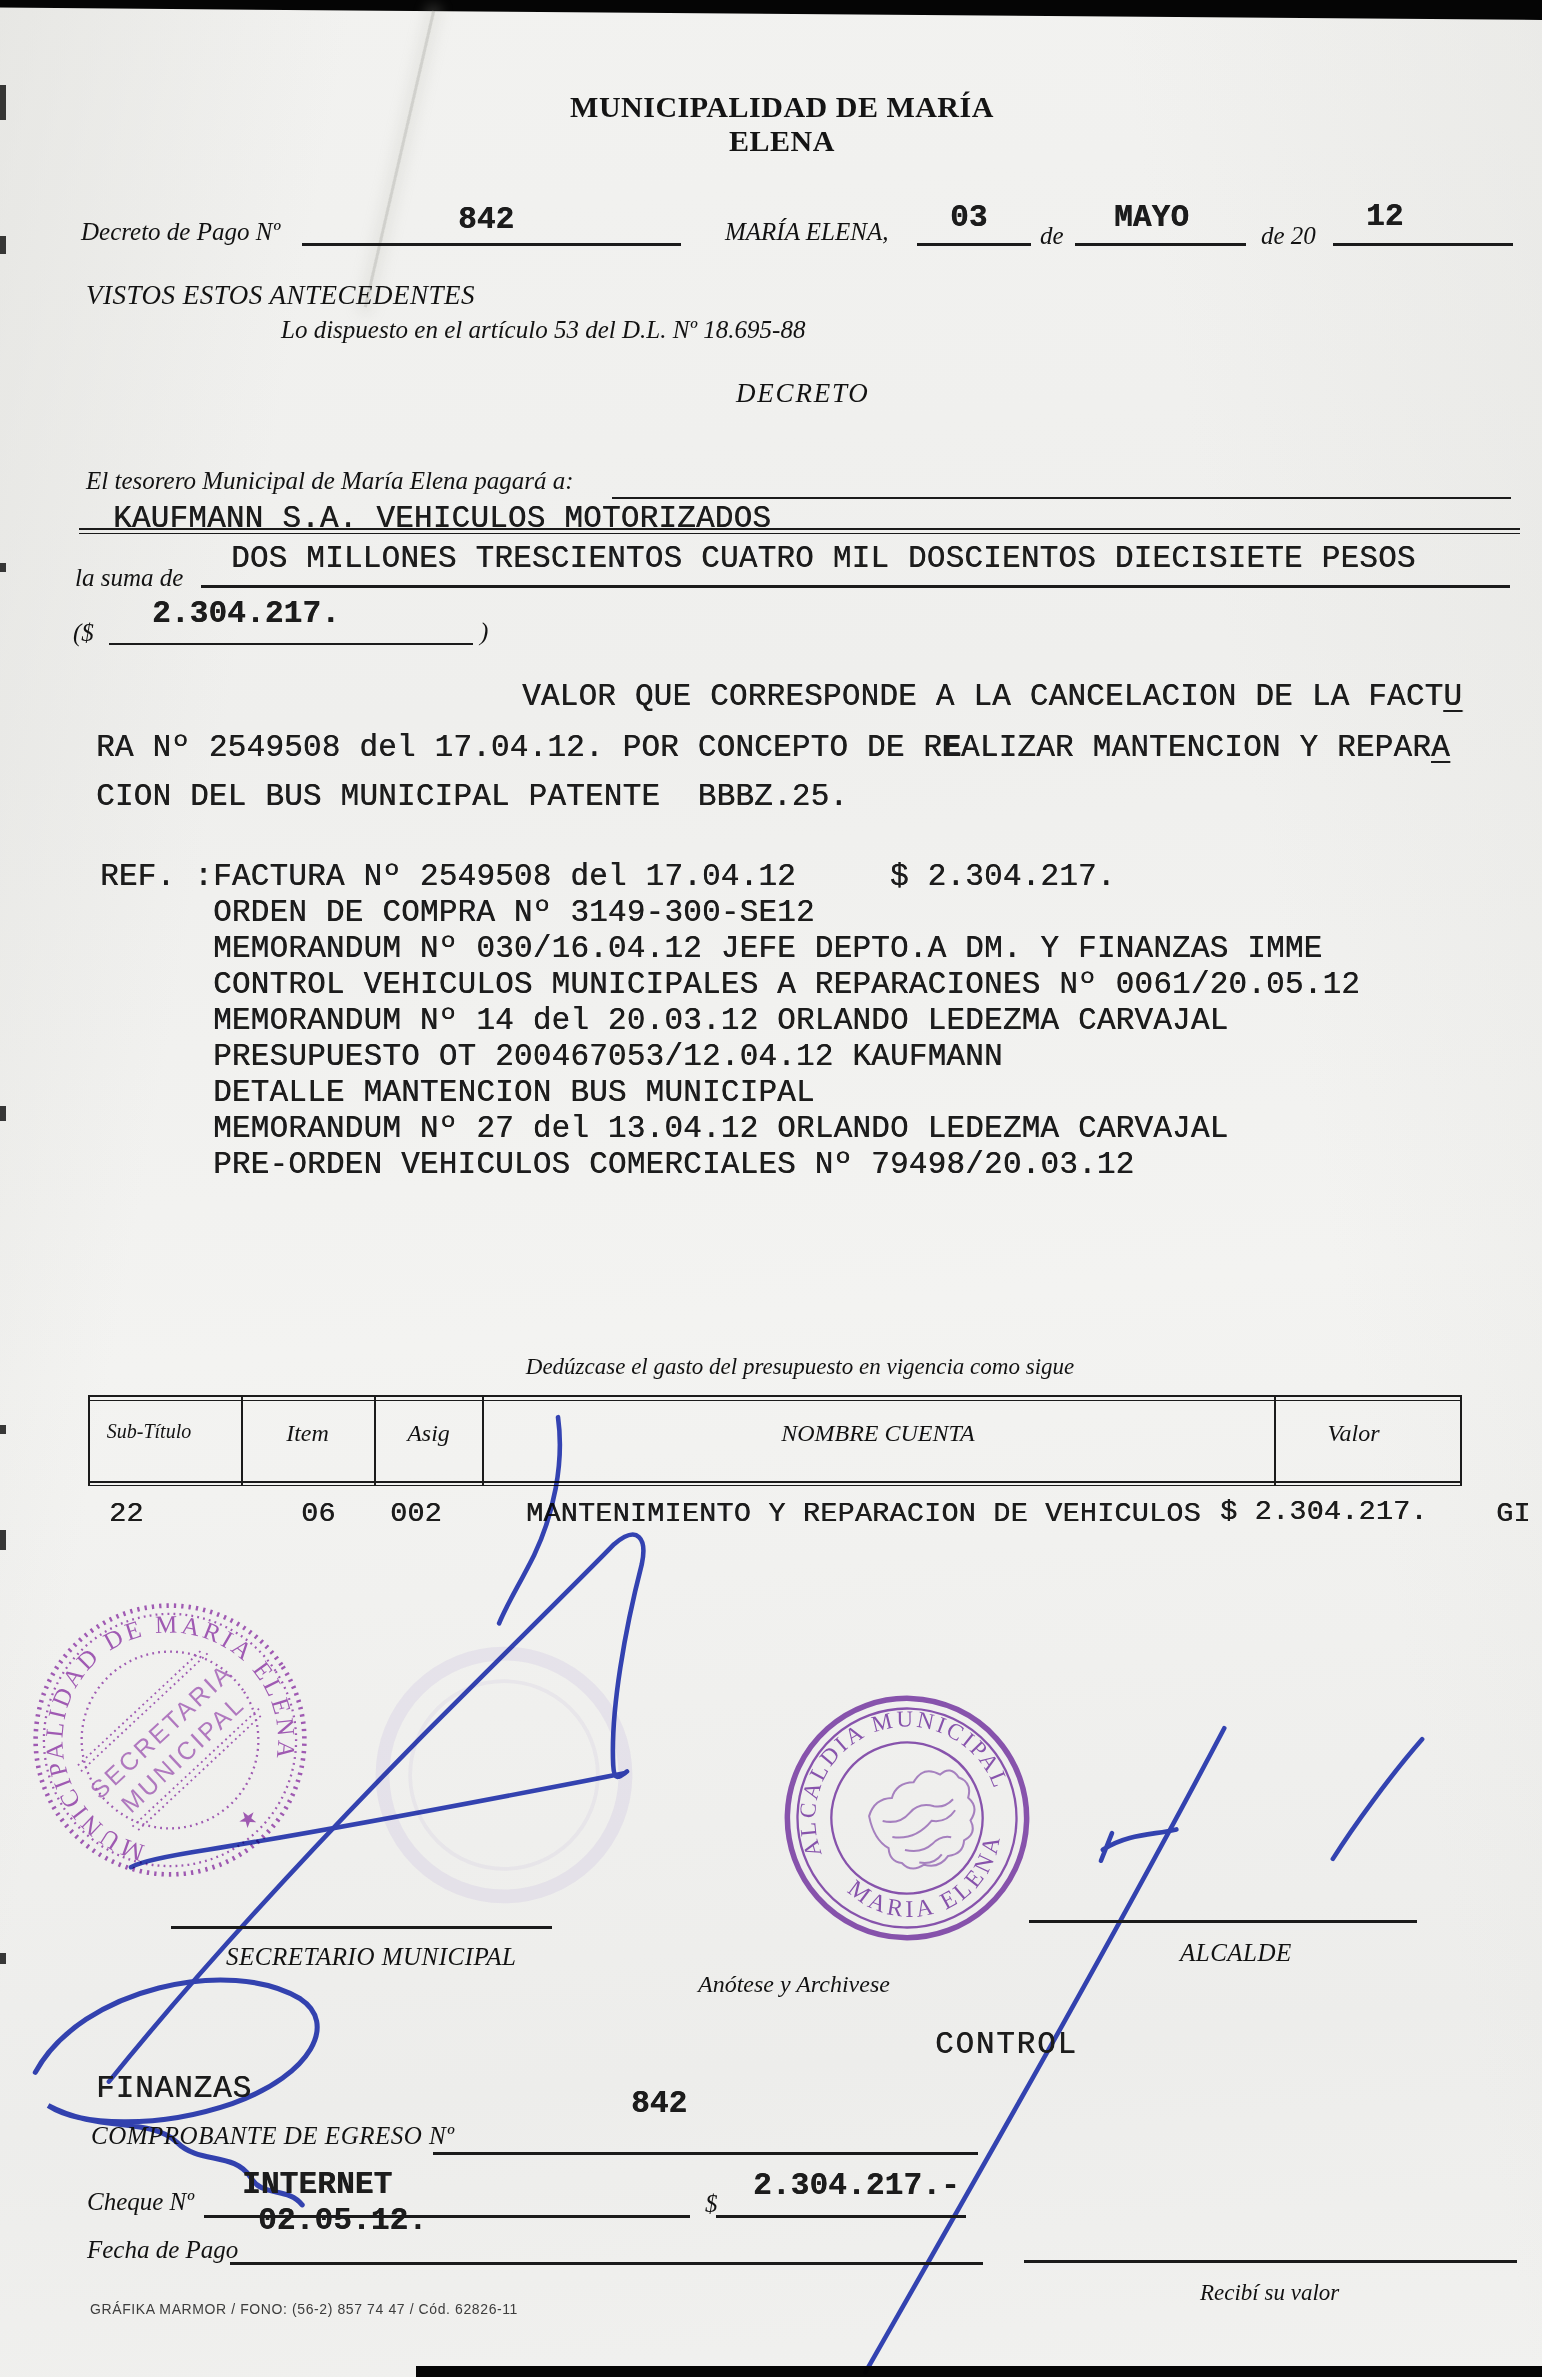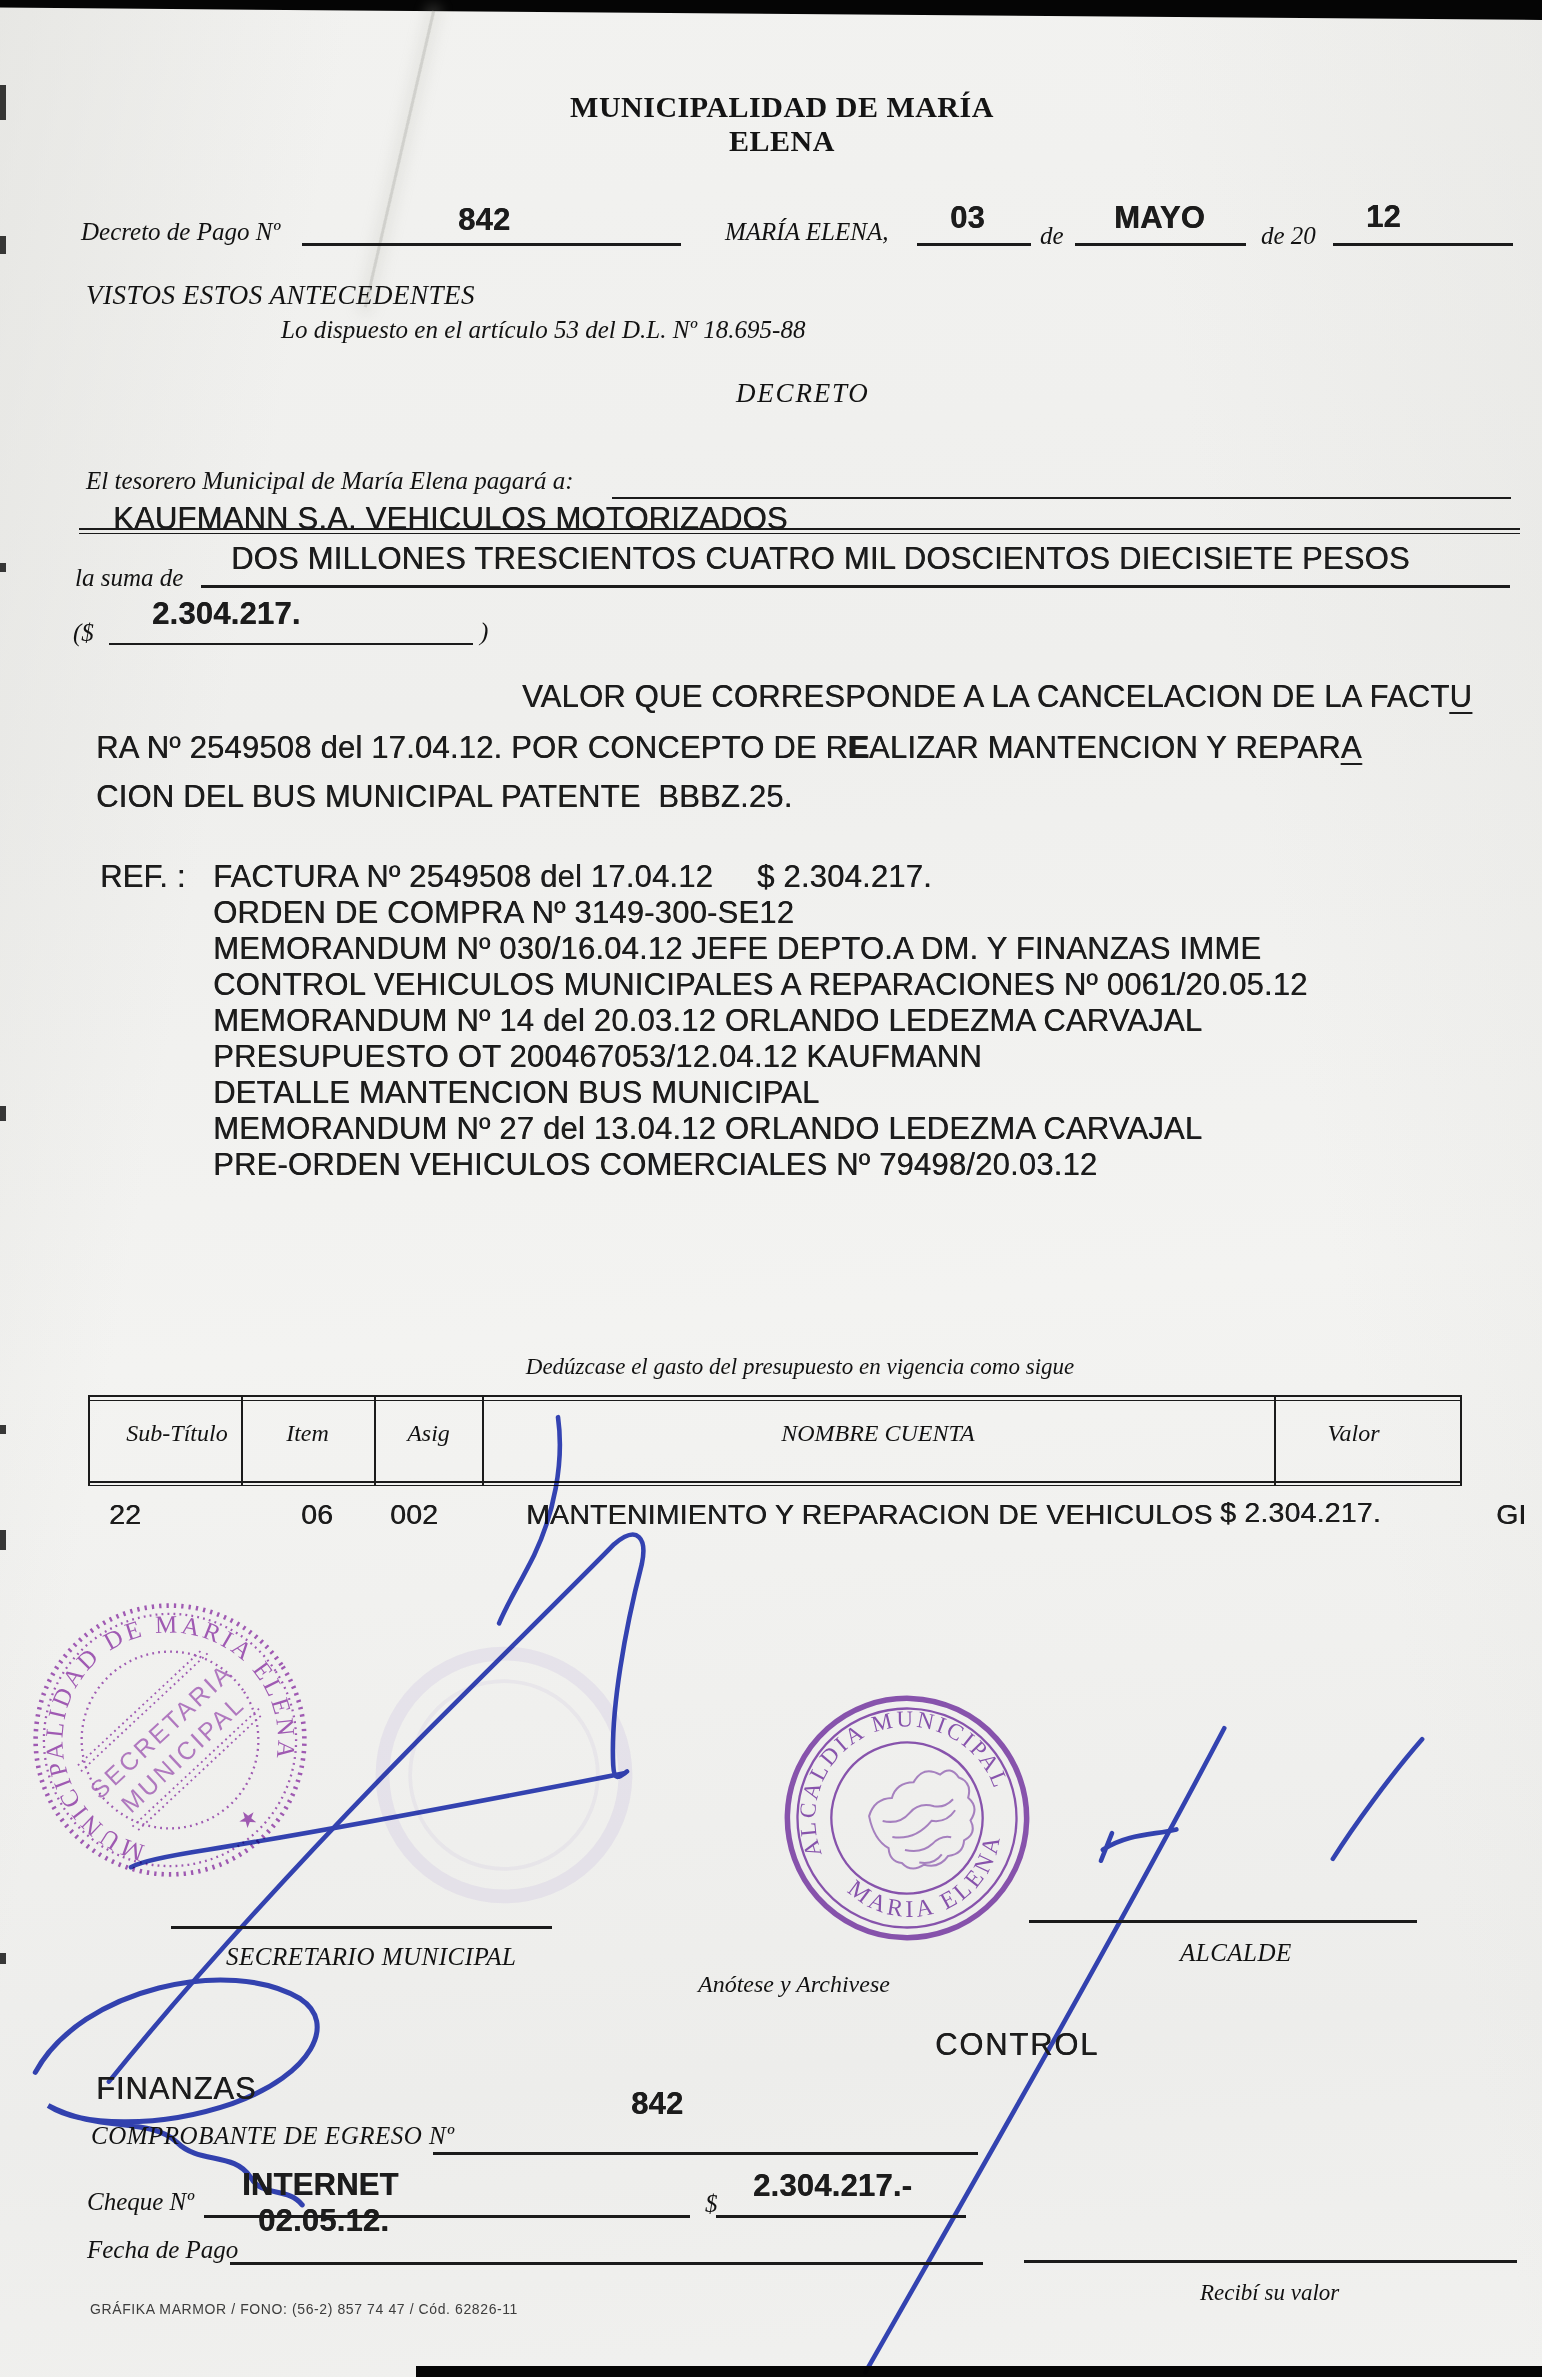--- a/index.html
+++ b/index.html
@@ -6,21 +6,21 @@
   .page{
     position:relative;width:1543px;height:2377px;overflow:hidden;
     background:
       linear-gradient(100deg, rgba(222,222,218,.55) 0%, rgba(244,244,242,0) 18%),
       linear-gradient(260deg, rgba(224,224,220,.4) 0%, rgba(244,244,242,0) 22%),
       linear-gradient(175deg,#f2f2f0 0%,#efefed 30%,#f3f3f1 55%,#ededeb 85%,#f1f1ef 100%);
     font-family:"Liberation Serif","DejaVu Serif",serif;color:#141414;
   }
   .abs{position:absolute;}
   
-  .t{font-family:Liberation Sans, sans-serif;font-size:31px;line-height:1;
+  .t{font-family:Liberation Mono, monospace;font-size:31px;line-height:1;
      color:#1c1c1c;letter-spacing:0.2px;white-space:pre;text-shadow:0.4px 0 0 currentColor;}
   .t31{font-size:28.5px;}
   .tb{font-weight:bold;}
   
   .i{font-style:italic;font-size:25px;line-height:1;color:#121212;white-space:pre;}
   .caps{letter-spacing:0.5px;}
   .hl{position:absolute;background:#1b1b1b;height:2.3px;}
   .u{text-decoration:underline;text-decoration-thickness:2.3px;text-underline-offset:4.6px;}
   .ov{font-weight:bold;text-shadow:0.9px 0 0 currentColor,-0.5px 0 0 currentColor;}
   .refline{line-height:36px;margin-left:113px;}
@@ -103,21 +103,21 @@
   <div class="hl" style="left:88px;top:1395px;width:1373px;"></div>
   <div class="hl" style="left:88px;top:1400px;width:1373px;height:1.1px;"></div>
   <div class="hl" style="left:88px;top:1481px;width:1373px;"></div>
   <div class="hl" style="left:88px;top:1485px;width:1373px;height:0.9px;"></div>
   <div class="hl" style="left:88px;top:1395px;width:2px;height:91px;"></div>
   <div class="hl" style="left:241px;top:1395px;width:2px;height:91px;"></div>
   <div class="hl" style="left:374px;top:1395px;width:2px;height:91px;"></div>
   <div class="hl" style="left:482px;top:1395px;width:2px;height:91px;"></div>
   <div class="hl" style="left:1274px;top:1395px;width:2px;height:91px;"></div>
   <div class="hl" style="left:1460px;top:1395px;width:2px;height:91px;"></div>
-  <div class="abs i ctr" style="left:88px;top:1421px;width:122px;font-size:24px;margin-left:28px;">Sub-Título</div>
+  <div class="abs i ctr" style="left:88px;top:1421px;width:122px;font-size:20px;">Sub-Título</div>
   <div class="abs i ctr" style="left:241px;top:1421px;width:133px;font-size:24px;">Item</div>
   <div class="abs i ctr" style="left:374px;top:1421px;width:109px;font-size:24px;">Asig</div>
   <div class="abs i ctr" style="left:482px;top:1421px;width:792px;font-size:24px;">NOMBRE CUENTA</div>
   <div class="abs i ctr" style="left:1274px;top:1421px;width:159px;font-size:24px;">Valor</div>
   <span class="abs t t31" style="left:109px;top:1500px;">22</span>
   <span class="abs t t31" style="left:301px;top:1500px;">06</span>
   <span class="abs t t31" style="left:390px;top:1500px;">002</span>
   <span class="abs t t31" style="left:526px;top:1500px;">MANTENIMIENTO Y REPARACION DE VEHICULOS</span>
   <span class="abs t t31" style="left:1220px;top:1498px;">$ 2.304.217.</span>
   <span class="abs t t31" style="left:1496px;top:1500px;">GI</span>

